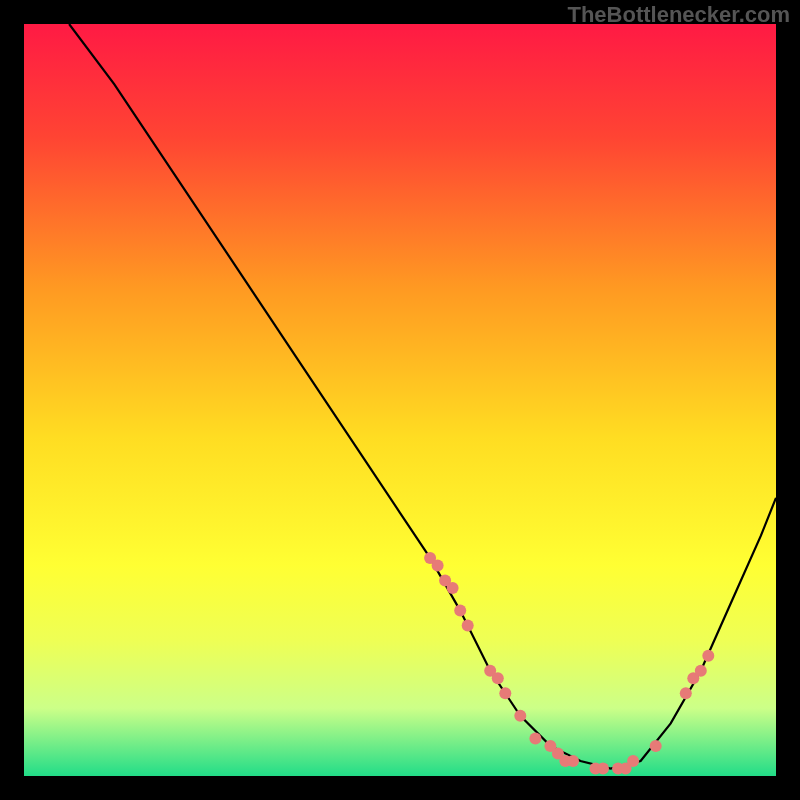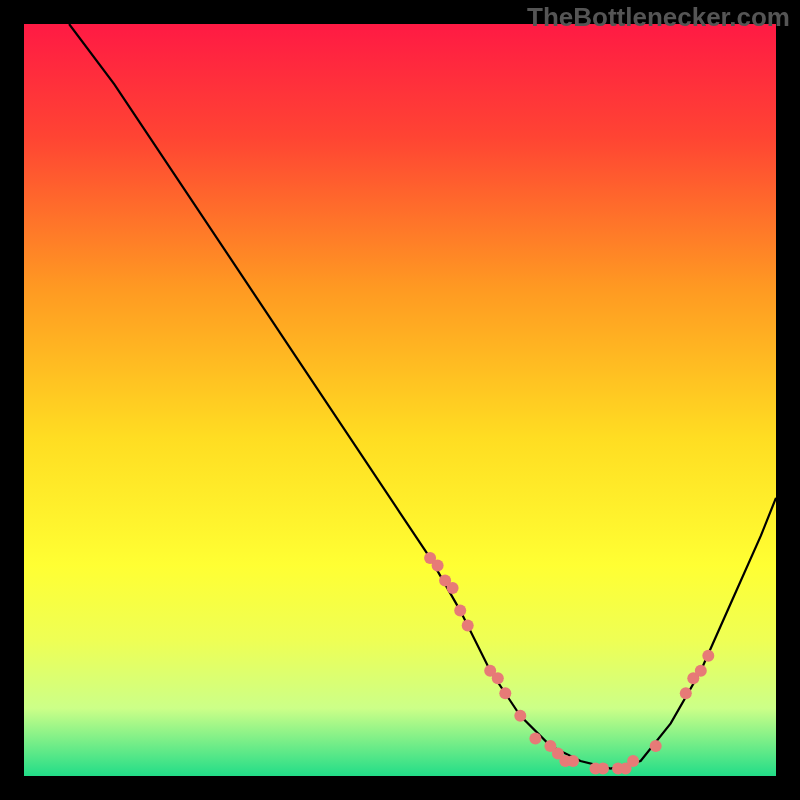--- a/index.html
+++ b/index.html
@@ -9,21 +9,21 @@
     width: 800px;
     height: 800px;
     overflow: hidden;
     position: relative;
   }
   .watermark {
     position: absolute;
     top: 2px;
     right: 10px;
     font-family: Arial, sans-serif;
-    font-size: 26px;
+    font-size: 22px;
     font-weight: bold;
     color: #555;
     z-index: 10;
   }
   .plot-area {
     position: absolute;
     left: 24px;
     top: 24px;
     width: 752px;
     height: 752px;

